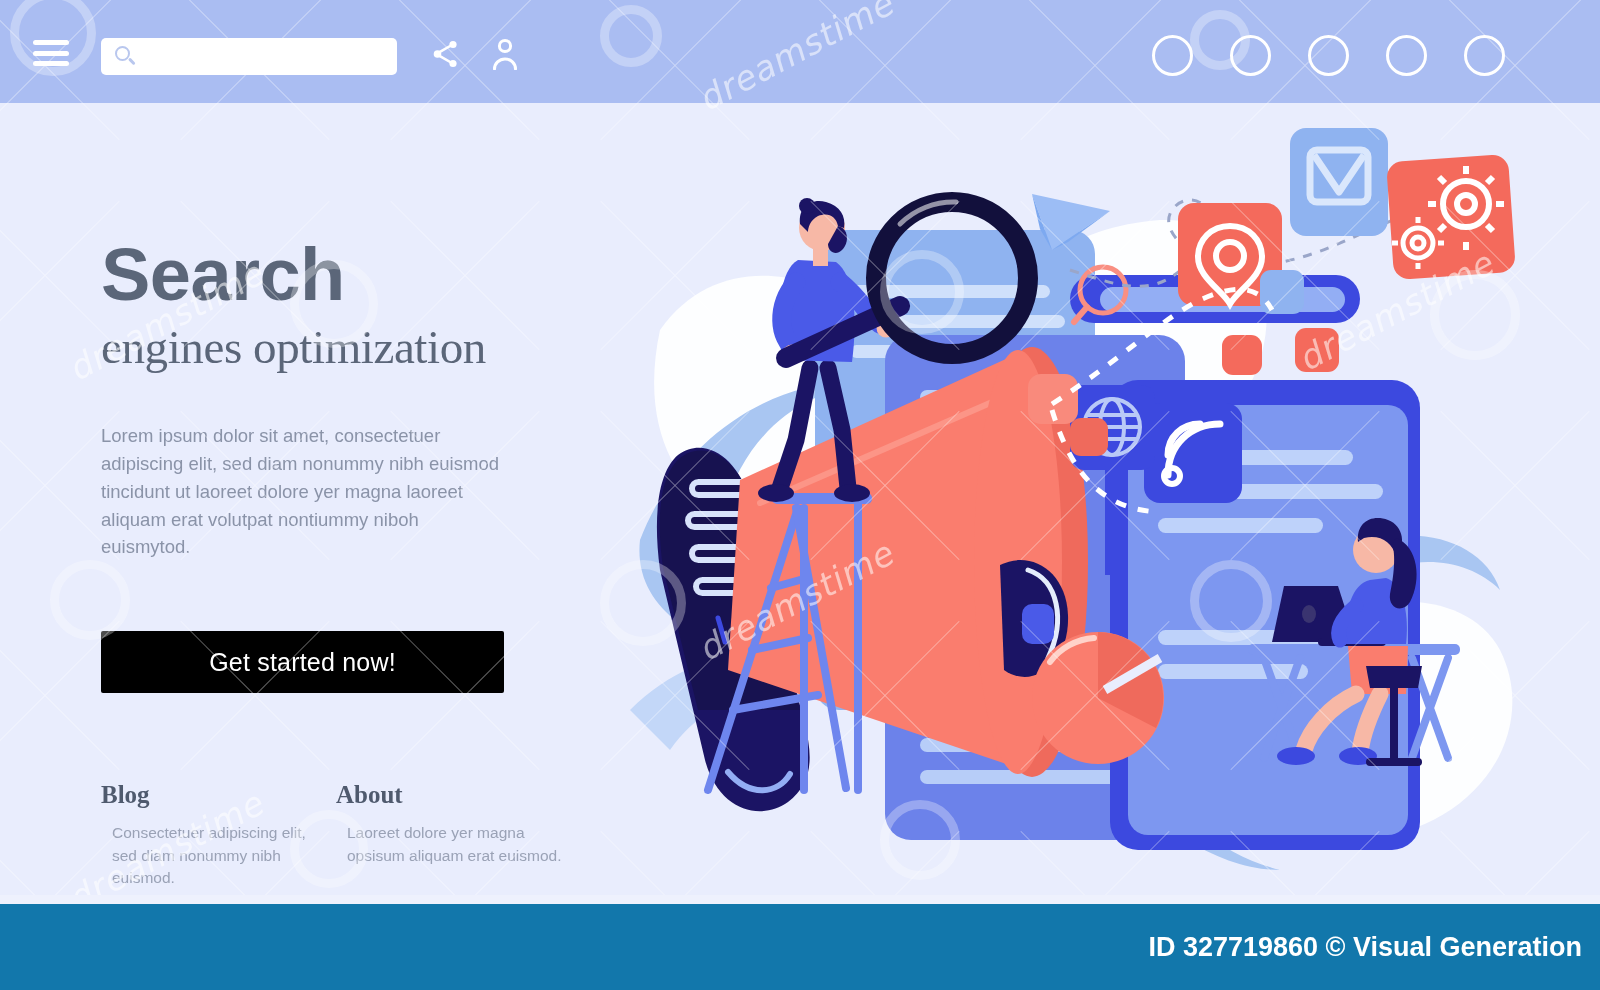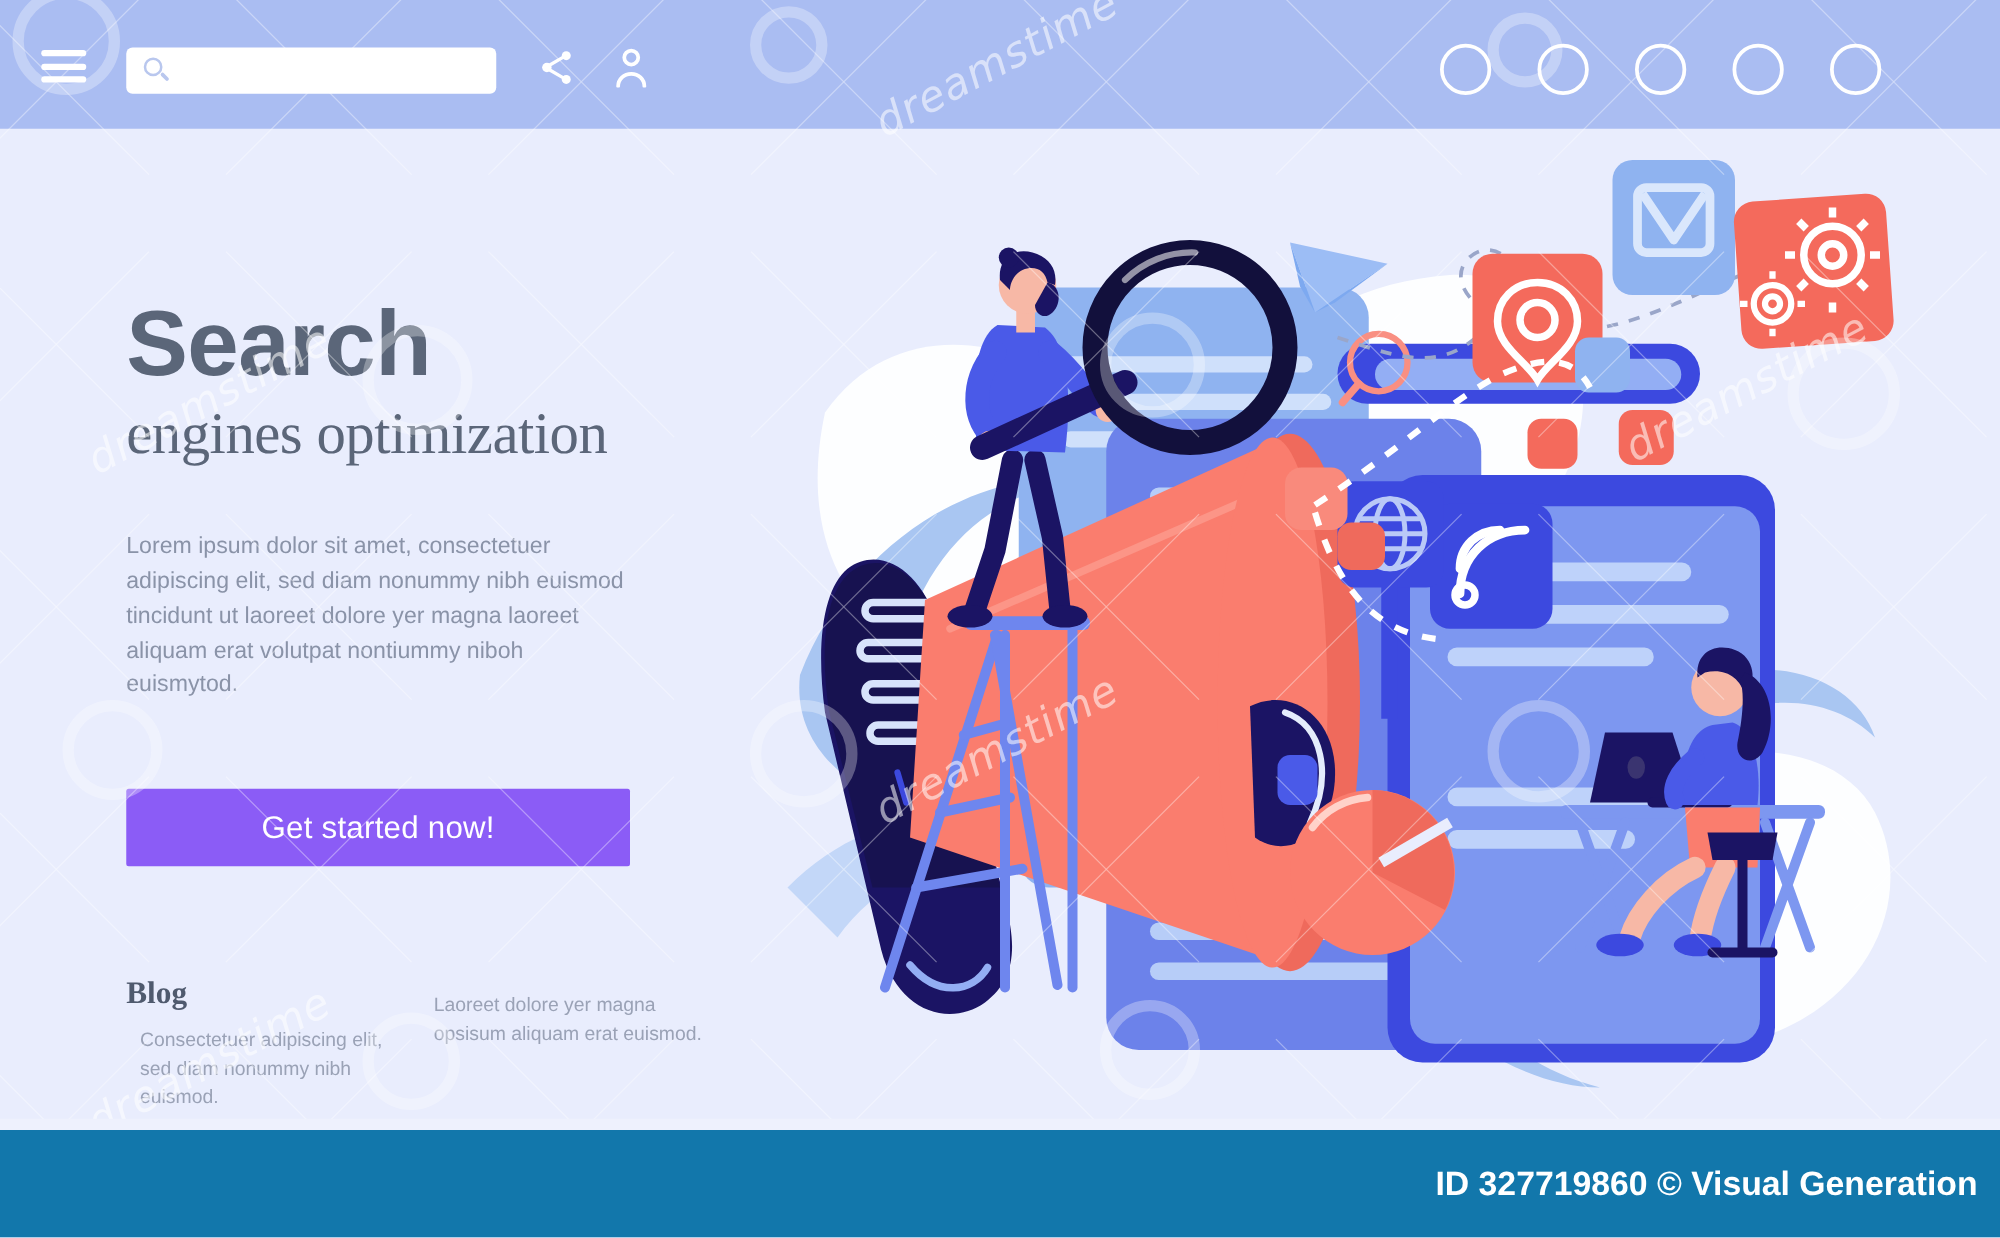--- a/index.html
+++ b/index.html
@@ -116,21 +116,21 @@
     margin-top: 48px;
     width: 410px;
     font-size: 18.5px;
     line-height: 1.50;
     color: #8a93a8;
   }
   .cta {
     display: block;
     margin-top: 70px;
     width: 403px; height: 62px;
-    background: #8b5cf6;
+    background: #000000;
     border: none; border-radius: 2px;
     color: #fff;
     font-size: 25px; font-weight: 300;
     font-family: "Liberation Sans", sans-serif;
     cursor: pointer;
     letter-spacing: .2px;
   }
   .cols { display: flex; margin-top: 88px; }
   .col { width: 300px; }
   .col h3 {
@@ -217,20 +217,21 @@
   <div class="title-sans">engines optimization</div>
   <p class="lead">Lorem ipsum dolor sit amet, consectetuer adipiscing elit, sed diam nonummy nibh euismod tincidunt ut laoreet dolore yer magna laoreet aliquam erat volutpat nontiummy niboh euismytod.</p>
   <button class="cta">Get started now!</button>
 
   <div class="cols">
     <div class="col">
       <h3>Blog</h3>
       <p>Consectetuer adipiscing elit, sed diam nonummy nibh euismod.</p>
     </div>
     <div class="col">
+      <h3>About</h3>
       <p>Laoreet dolore yer magna opsisum aliquam erat euismod.</p>
     </div>
   </div>
 </div>
 
 <div class="art">
 <svg width="1000" height="790" viewBox="0 0 1000 790" xmlns="http://www.w3.org/2000/svg">
 
   <g>
     <path d="M60 220 C 30 360 120 430 210 430 C 300 430 330 330 300 250 C 270 175 130 120 60 220 Z" fill="#fdfeff"></path>

